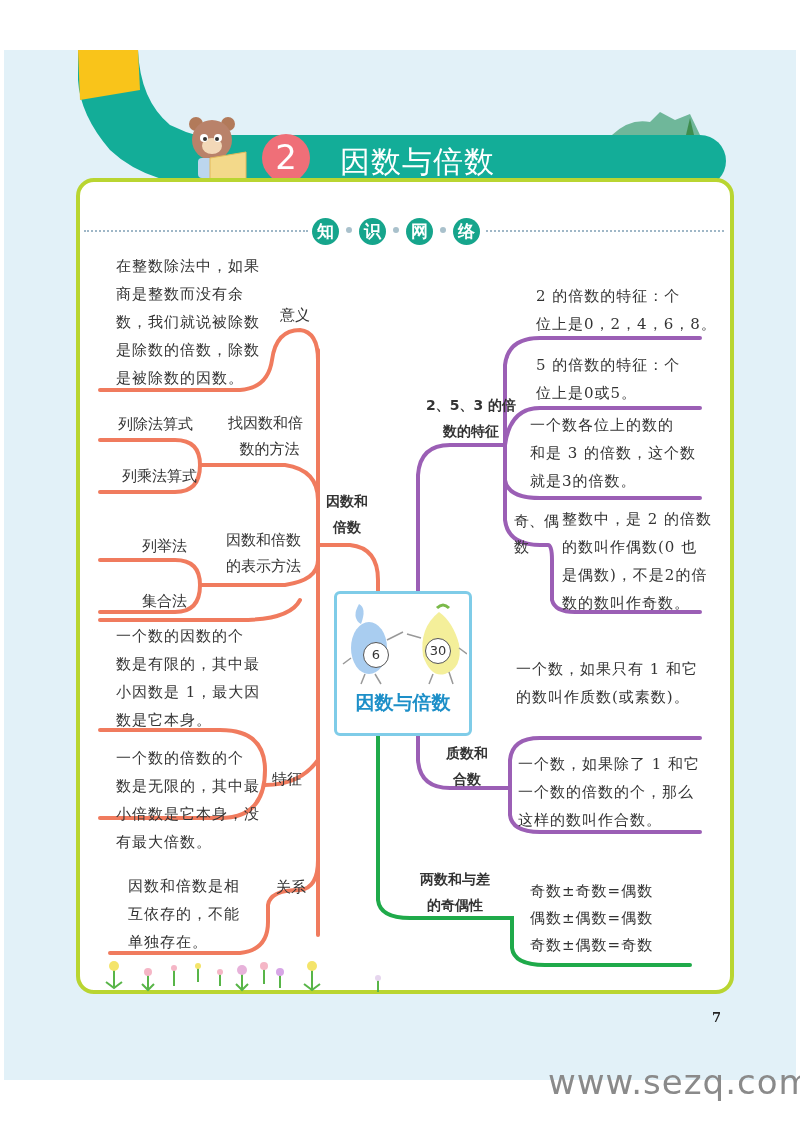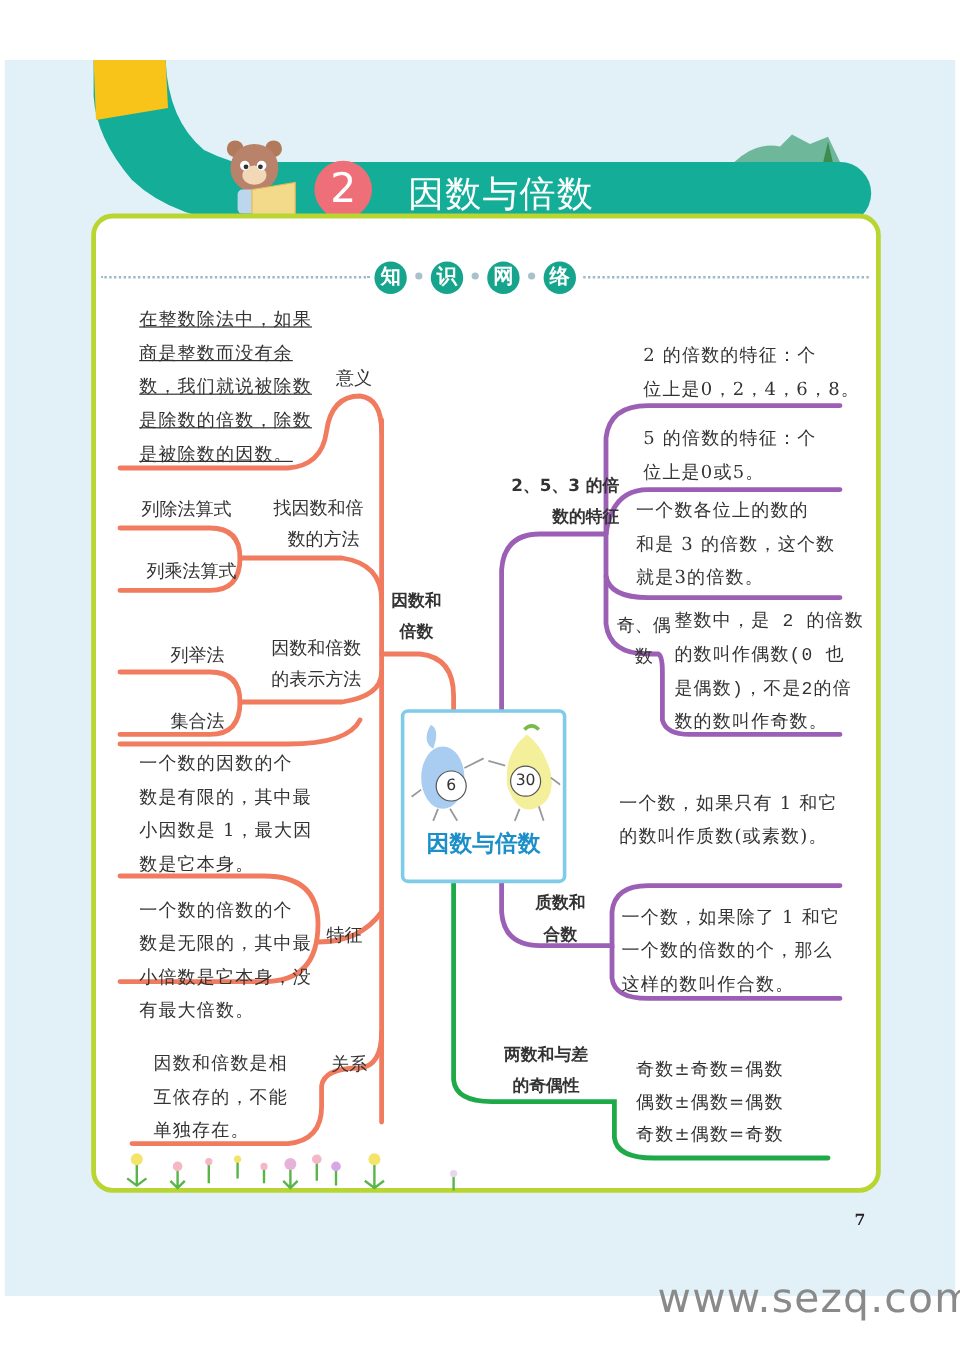--- a/index.html
+++ b/index.html
@@ -105,21 +105,21 @@
     <path d="M505 445 L505 480 Q508 498 540 498 L700 498"></path>
     <path d="M505 480 L505 520 Q508 545 540 545 L548 545 Q552 545 552 560 L552 600 Q555 612 575 612 L700 612"></path>
     <path d="M418 736 L418 760 Q420 788 450 788 L510 788 L510 760 Q512 738 540 738 L700 738"></path>
     <path d="M510 788 L510 815 Q512 832 540 832 L700 832"></path>
   </g>
   <g fill="none" stroke="#1faa4a" stroke-width="4" stroke-linecap="round">
     <path d="M378 736 L378 900 Q380 918 410 918 L512 918 L512 948 Q514 965 545 965 L690 965"></path>
   </g>
 </svg>
 
-<div class="txt" style="left:116px;top:252px;text-decoration:underline;">
+<div class="txt" style="left:116px;top:252px;">
   <div>在整数除法中，如果</div>
   <div>商是整数而没有余</div>
   <div>数，我们就说被除数</div>
   <div>是除数的倍数，除数</div>
   <div>是被除数的因数。</div>
 </div>
 <div class="lbl" style="left:280px;top:302px;">意义</div>
 
 <div class="lbl" style="left:118px;top:411px;">列除法算式</div>
 <div class="lbl" style="left:122px;top:463px;">列乘法算式</div>
@@ -181,30 +181,30 @@
 </div>
 <div class="txt" style="left:536px;top:351px;">
   <div>5 的倍数的特征：个</div>
   <div>位上是0或5。</div>
 </div>
 <div class="txt" style="left:530px;top:411px;">
   <div>一个数各位上的数的</div>
   <div>和是 3 的倍数，这个数</div>
   <div>就是3的倍数。</div>
 </div>
-<div class="lbl bold" style="left:426px;top:392px;text-align:right;">
+<div class="lbl bold" style="left:426px;top:392px;text-align:center;">
   <div>2、5、3 的倍</div>
   <div>数的特征</div>
 </div>
 
-<div class="lbl" style="left:514px;top:508px;text-align:center;">
+<div class="lbl" style="left:514px;top:508px;">
   <div>奇、偶</div>
   <div>数</div>
 </div>
-<div class="txt" style="left:562px;top:505px;font-family:Liberation Mono, monospace;">
+<div class="txt" style="left:562px;top:505px;">
   <div>整数中，是 2 的倍数</div>
   <div>的数叫作偶数(0 也</div>
   <div>是偶数)，不是2的倍</div>
   <div>数的数叫作奇数。</div>
 </div>
 
 <div class="txt" style="left:516px;top:655px;">
   <div>一个数，如果只有 1 和它</div>
   <div>的数叫作质数(或素数)。</div>
 </div>

